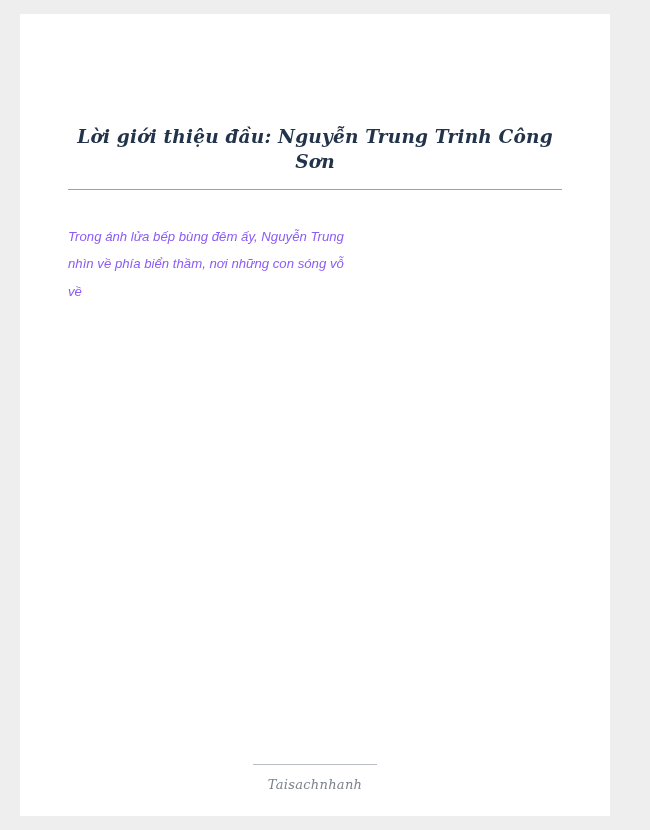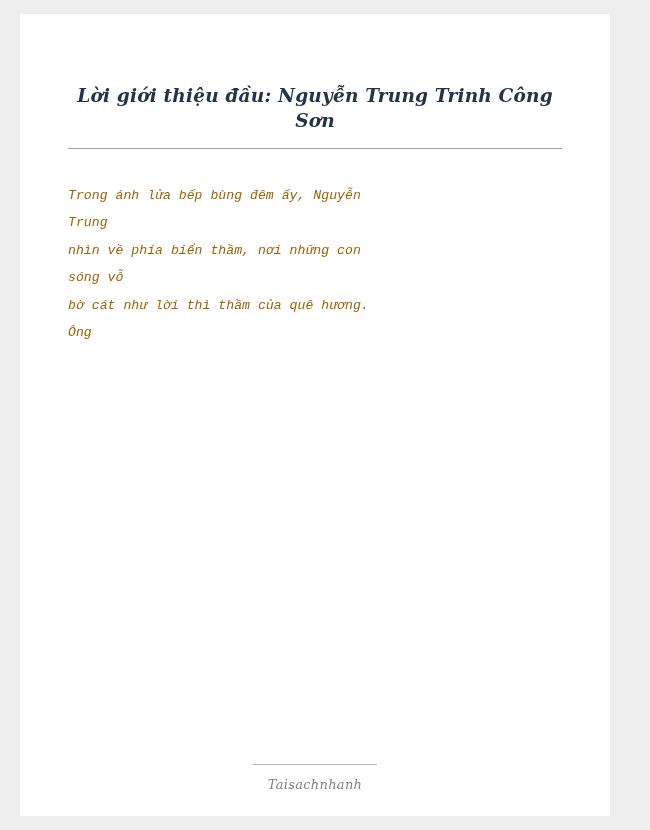--- a/index.html
+++ b/index.html
@@ -22,21 +22,21 @@
     height: 802px;
     background: #ffffff;
     box-sizing: border-box;
   }
 
   .page-inner {
     position: relative;
     width: 100%;
     height: 100%;
     box-sizing: border-box;
-    padding: 70px 48px 0 48px;
+    padding: 111px 48px 0 48px;
   }
 
   .doc-title {
     font-family: "DejaVu Serif", serif;
     font-style: italic;
     font-weight: 700;
     font-size: 18.5px;
     color: #23344a;
     text-align: center;
     letter-spacing: 0.2px;
@@ -47,24 +47,24 @@
 
   .title-rule {
     margin: 14px 0 0 0;
     height: 1px;
     background: #9aa3ad;
     width: 100%;
   }
 
   .body-text {
     margin-top: 33px;
-    font-family: Liberation Mono, monospace;
+    font-family: Liberation Sans, sans-serif;
     font-style: italic;
     font-size: 13.2px;
-    color: #a16207;
+    color: #8b5cf6;
     line-height: 27.5px;
     max-width: 310px;
   }
 
   .body-line {
     white-space: pre-wrap;
   }
 
   .footer {
     position: absolute;
@@ -95,21 +95,21 @@
 <div class="page">
   <div class="page-inner">
 
     <h1 class="doc-title">Lời giới thiệu đầu: Nguyễn Trung Trinh Công Sơn</h1>
 
     <div class="title-rule"></div>
 
     <div class="body-text">
       <div class="body-line">Trong ánh lửa bếp bùng đêm ấy, Nguyễn Trung</div>
       <div class="body-line">nhìn về phía biển thầm, nơi những con sóng vỗ</div>
-      <div class="body-line">bờ cát như lời thì thầm của quê hương. Ông</div>
+      <div class="body-line">về</div>
     </div>
 
     <div class="footer">
       <div class="footer-rule"></div>
       <div class="footer-text">Taisachnhanh</div>
     </div>
 
   </div>
 </div>
 

